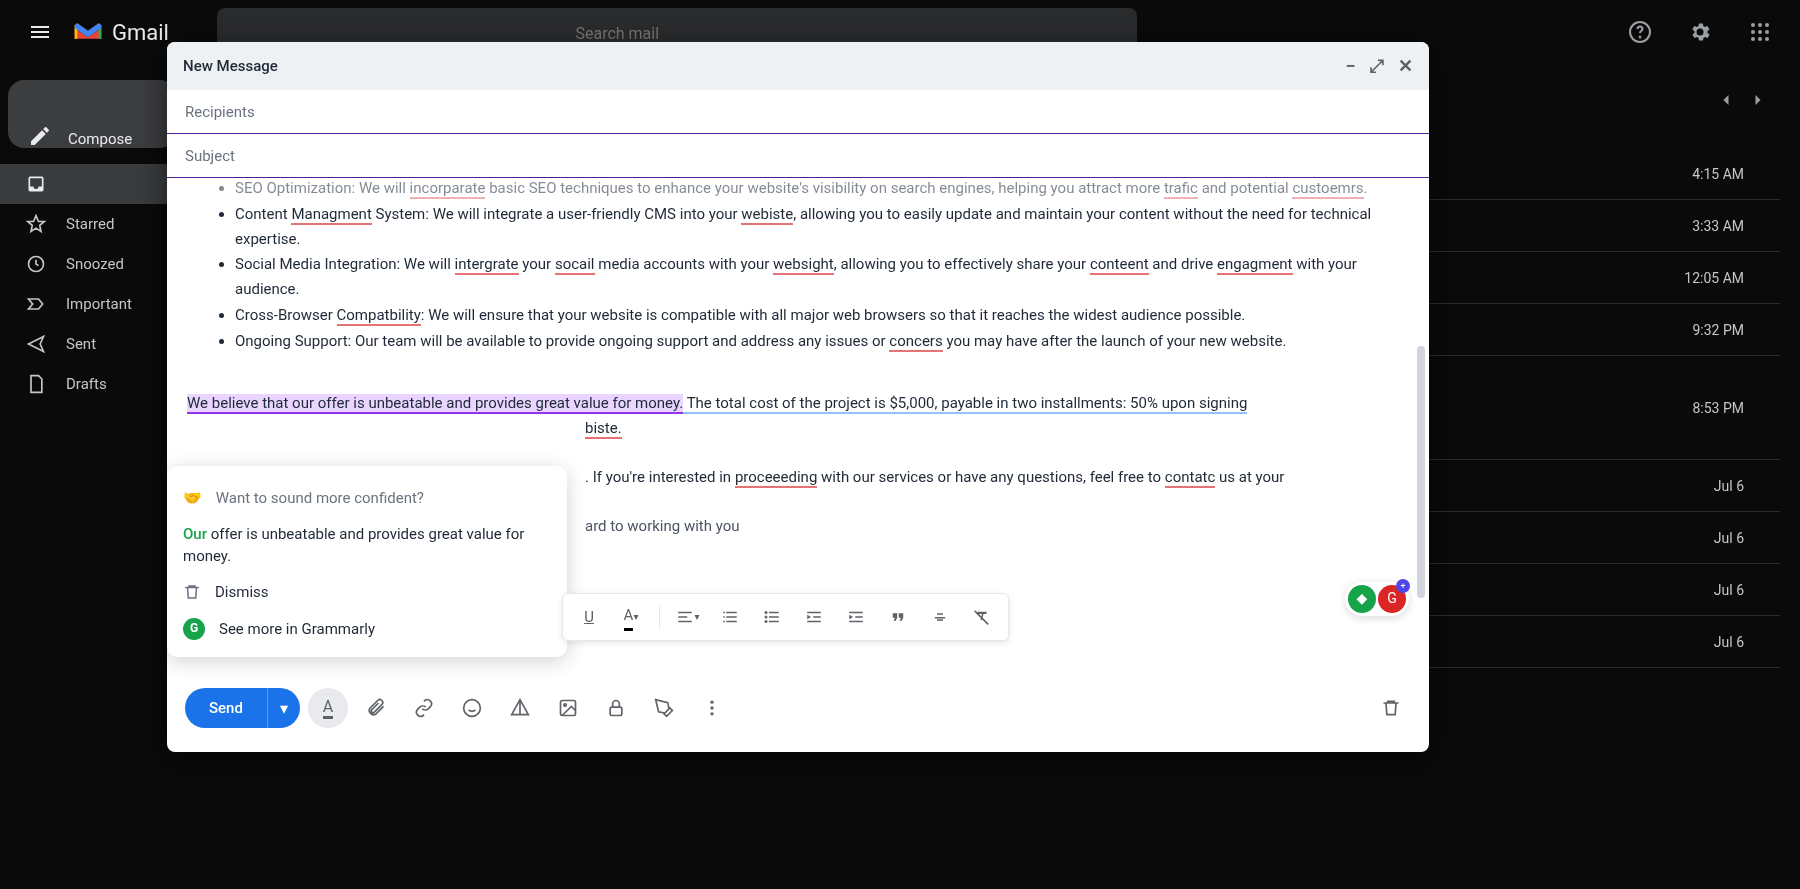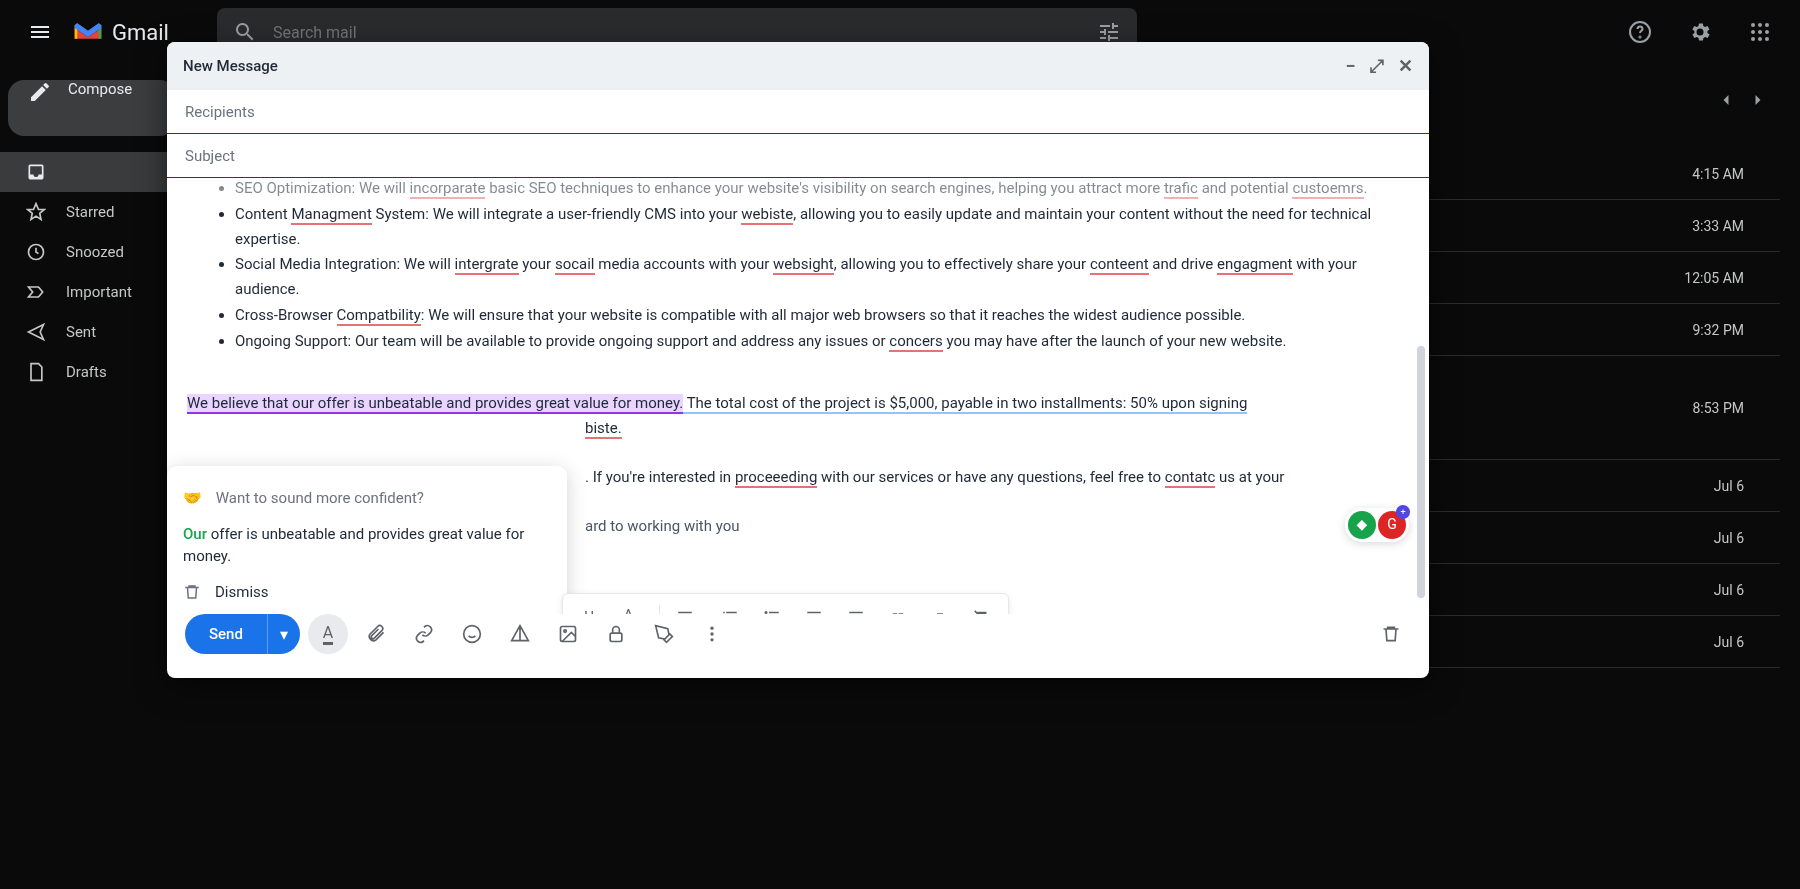--- a/index.html
+++ b/index.html
@@ -3,38 +3,38 @@
 <meta charset="utf-8">
 <style>
 * { margin:0; padding:0; box-sizing:border-box; font-family:'Google Sans',Roboto,Arial,sans-serif; }
 body { background:#0a0a0a; width:1800px; height:889px; overflow:hidden; position:relative; }
 .topbar { display:flex; align-items:center; height:64px; padding:0 16px; gap:8px; }
 .hamburger { width:48px; height:48px; display:flex; align-items:center; justify-content:center; color:#e8eaed; }
 .hamburger svg{width:24px;height:24px;}
 .logo { display:flex; align-items:center; gap:8px; margin-right:40px; }
 .gmail-logo-svg { width:32px; height:24px; }
 .gmail-text { color:#e8eaed; font-size:22px; font-weight:400; }
-.search-bar { background:#2a2b2d; border-radius:8px; height:48px; width:920px; display:flex; align-items:center; padding:0 16px; gap:16px; }
+.search-bar { background:#2a2b2d; border-radius:8px; height:48px; width:920px; display:flex; align-items:center; padding:0 16px; gap:16px;flex-direction:column; }
 .search-bar svg { width:24px; height:24px; color:#9aa0a6; }
 .search-input { background:transparent; border:none; color:#9aa0a6; font-size:16px; flex:1; outline:none; }
 .search-tune { color:#9aa0a6; margin-left:auto;}
 .topbar-right { margin-left:auto; display:flex; align-items:center; gap:12px; color:#9aa0a6; }
 .topbar-right svg { width:24px; height:24px; }
 .iconbtn{width:48px;height:48px;display:flex;align-items:center;justify-content:center;cursor:pointer;border-radius:50%;}
 .sidebar { position:absolute; left:0; top:64px; width:256px; padding:8px 0; }
-.compose-btn { margin:8px 0 16px 8px; background:#3c3d3f; width:168px; height:56px; border-radius:16px; display:flex; align-items:flex-start; gap:16px; padding:0 20px; color:#e8eaed; font-size:15px; cursor:pointer; }
+.compose-btn { margin:8px 0 16px 8px; background:#3c3d3f; width:168px; height:68px; border-radius:16px; display:flex; align-items:flex-end; gap:16px; padding:0 20px; color:#e8eaed; font-size:15px; cursor:pointer; }
 .compose-btn svg{width:24px;height:24px;}
 .nav-item { display:flex; align-items:center; gap:20px; height:40px; padding:0 12px 0 26px; color:#c4c7c5; font-size:15px; border-radius:0 20px 20px 0; margin-right:16px; cursor:pointer;}
 .nav-item.active { background:#3a3b3d; color:#e8eaed; font-weight:500;justify-content:space-between; }
 .nav-item svg{width:20px;height:20px;}
 .mail-area { position:absolute; left:300px; top:72px; right:20px; bottom:20px; }
 .mail-row { display:flex; justify-content:flex-end; align-items:center; height:52px; color:#c4c7c5; font-size:14px; padding-right:36px; border-bottom:1px solid #2a2b2d;}
 .pagenav { position:absolute; right:32px; top:90px; display:flex; gap:12px; color:#9aa0a6;}
 .pagenav svg{width:20px;height:20px;}
-.compose-window { position:absolute; left:167px; top:42px; width:1262px; height:636px; background:#fff; border-radius:8px; box-shadow:0 8px 30px rgba(0,0,0,.5); display:flex; flex-direction:column; overflow:hidden; }
+.compose-window { position:absolute; left:167px; top:42px; width:1262px; height:710px; background:#fff; border-radius:8px; box-shadow:0 8px 30px rgba(0,0,0,.5); display:flex; flex-direction:column; overflow:hidden; }
 .cw-header { background:#eef1f4; height:48px; display:flex; align-items:center; padding:0 16px; }
 .cw-title { color:#1f2937; font-size:15px; font-weight:500; }
 .cw-controls { margin-left:auto; display:flex; gap:14px; color:#5f6368; }
 .cw-controls span{cursor:pointer;font-size:18px;font-weight:bold;}
 .cw-field { height:44px; border-bottom:1px solid #4c1d95; display:flex; align-items:center; padding:0 18px; color:#6b7280; font-size:15px; }
 .cw-body { flex:1; overflow:hidden; position:relative; padding:8px 20px; font-size:15px; color:#1f2937; line-height:1.65; }
 .cw-body ul{list-style:disc; padding-left:48px; margin-top:-2px;}
 .cw-body li{margin:1px 0;}
 .sp{color:#1f2937; border-bottom:2px solid #e57373;}
 .hl-purple{background:#e9d5ff;}

